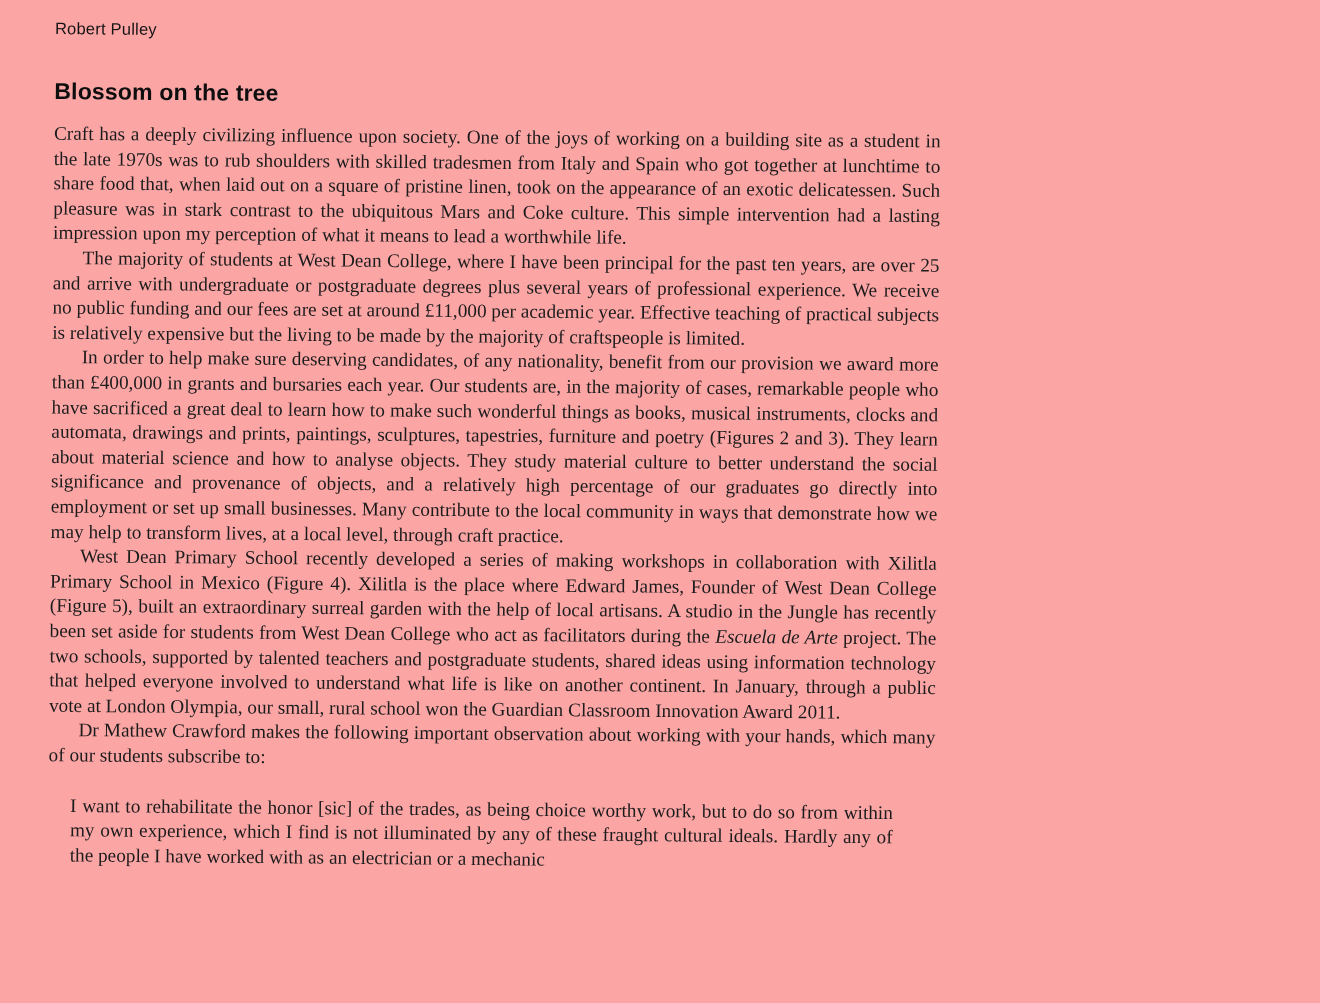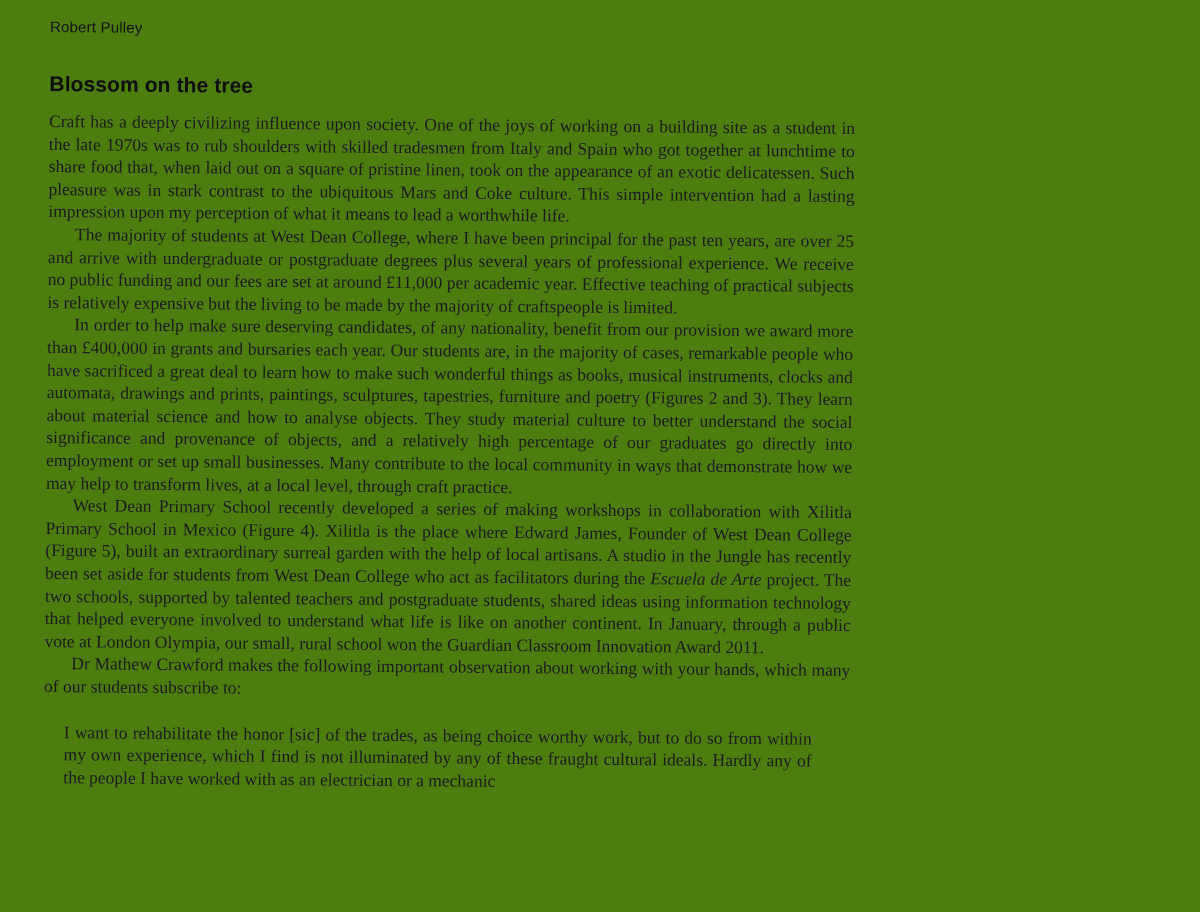--- a/index.html
+++ b/index.html
@@ -4,21 +4,21 @@
 <style>
   html, body {
     margin: 0;
     padding: 0;
     background: #ffffff;
   }
   .page {
     position: relative;
     width: 1200px;
     height: 912px;
-    background: #4d7c0f;
+    background: #fca5a5;
     overflow: hidden;
     color: #1f1f1f;
   }
   
   .scan-content {
     position: absolute;
     left: 50px;
     top: 18px;
     width: 806px;
     transform: rotate(0.5deg);

